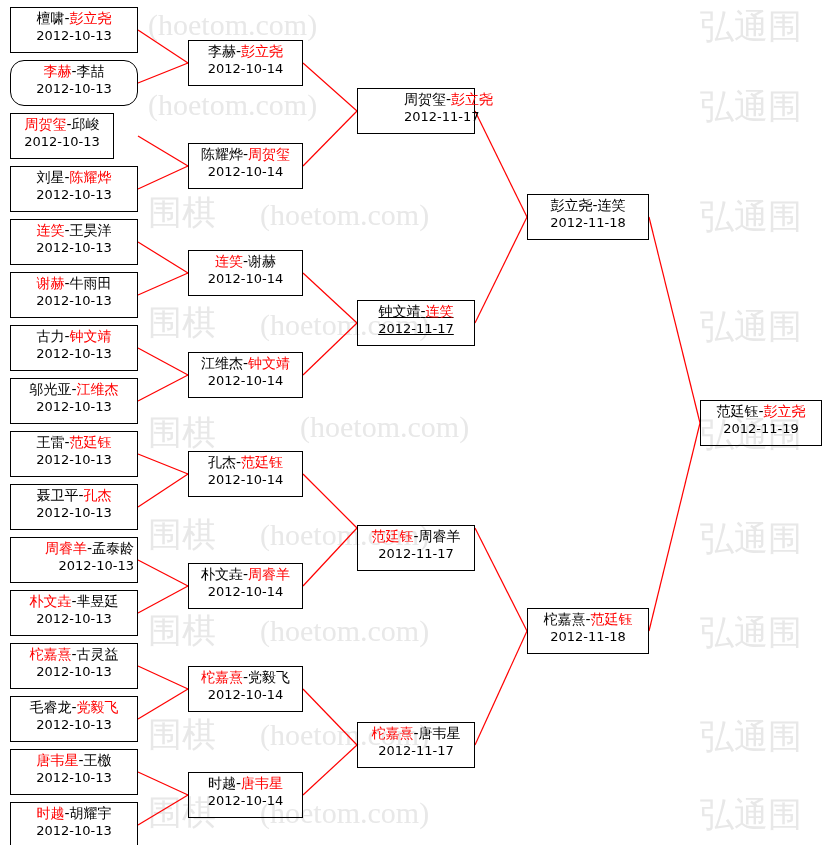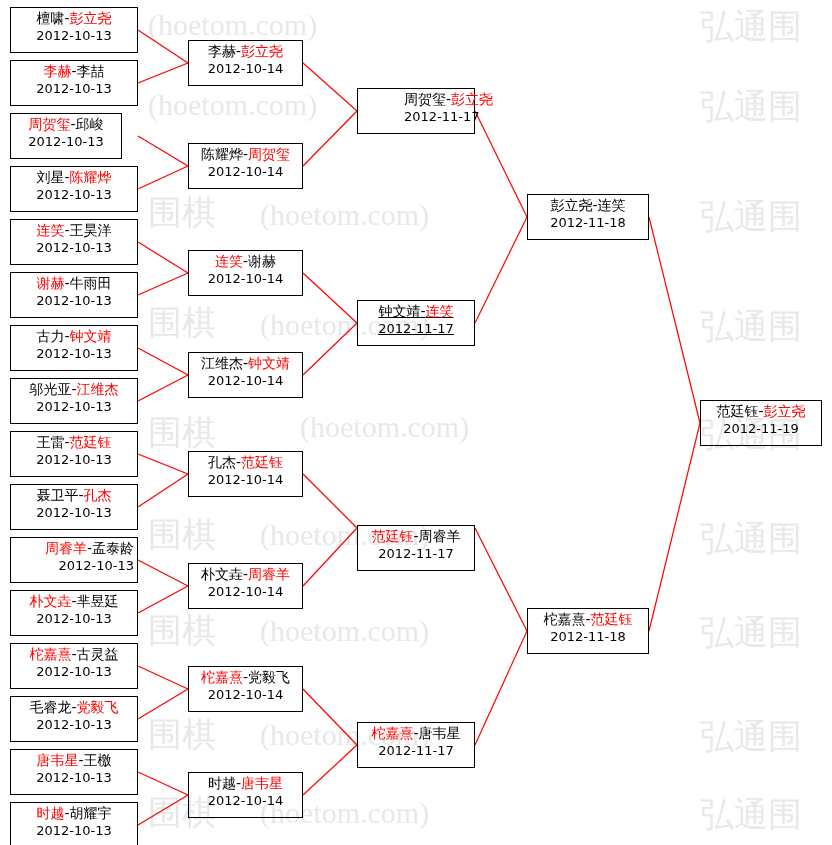--- a/index.html
+++ b/index.html
@@ -145,25 +145,25 @@
 
       <path d="M649 217 L700 423"></path>
       <path d="M649 631 L700 423"></path>
     </g>
   </svg>
 
 <div class="match" style="left: 10px; top: 7px; width: 128px; height: 46px; border-color: rgb(0, 0, 0);">
       <div class="players"><span class="blk">檀啸</span><span class="blk">-</span><span class="red">彭立尧</span></div>
       <div class="date">2012-10-13</div>
     </div>
-    <div class="match" style="left: 10px; top: 60px; width: 128px; height: 46px; border-color: rgb(0, 0, 0);">
+    <div class="match" style="left: 10px; top: 60px; width: 128px; height: 46px; border-color: rgb(0, 0, 0); border-radius: 14px;">
       <div class="players"><span class="red">李赫</span><span class="blk">-</span><span class="blk">李喆</span></div>
       <div class="date">2012-10-13</div>
     </div>
-    <div class="match" style="left: 10px; top: 113px; width: 112px; height: 46px; border-color: rgb(0, 0, 0);">
+    <div class="match" style="left: 10px; top: 113px; width: 104px; height: 46px; border-color: rgb(0, 0, 0);">
       <div class="players"><span class="red">周贺玺</span><span class="blk">-</span><span class="blk">邱峻</span></div>
       <div class="date">2012-10-13</div>
     </div>
     <div class="match" style="left: 10px; top: 166px; width: 128px; height: 46px; border-color: rgb(0, 0, 0);">
       <div class="players"><span class="blk">刘星</span><span class="blk">-</span><span class="red">陈耀烨</span></div>
       <div class="date">2012-10-13</div>
     </div>
     <div class="match" style="left: 10px; top: 219px; width: 128px; height: 46px; border-color: rgb(0, 0, 0);">
       <div class="players"><span class="red">连笑</span><span class="blk">-</span><span class="blk">王昊洋</span></div>
       <div class="date">2012-10-13</div>

